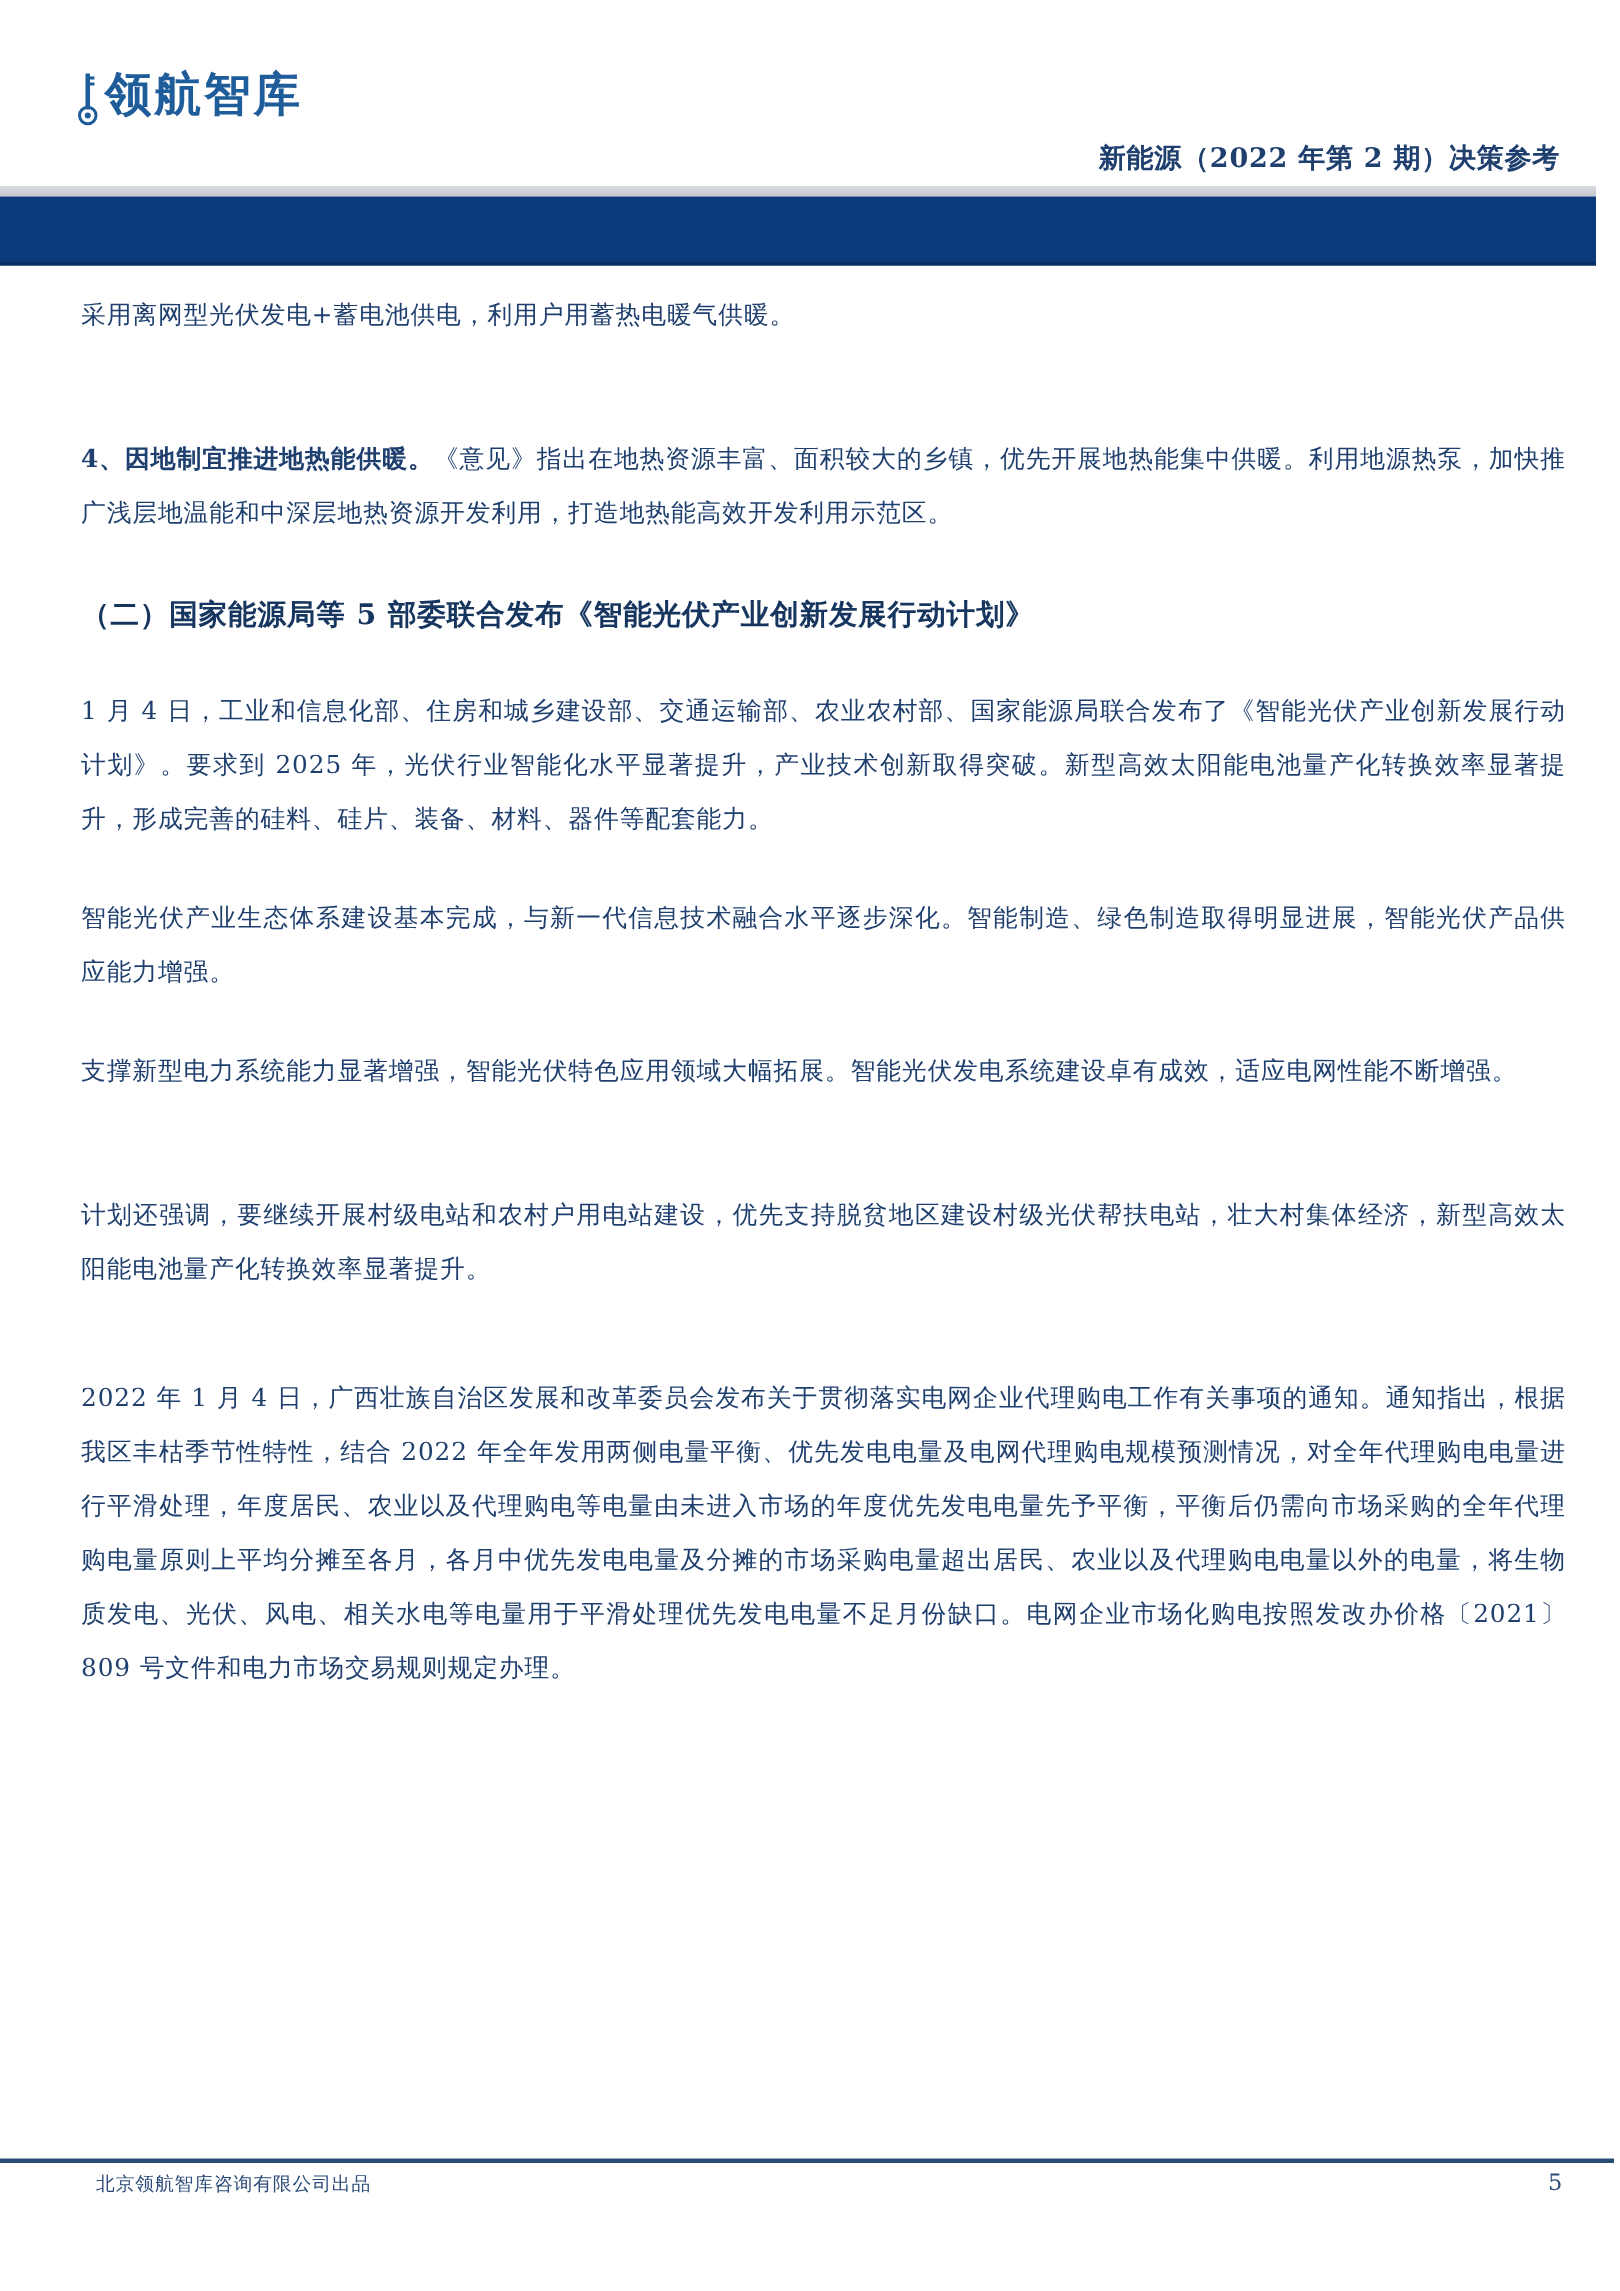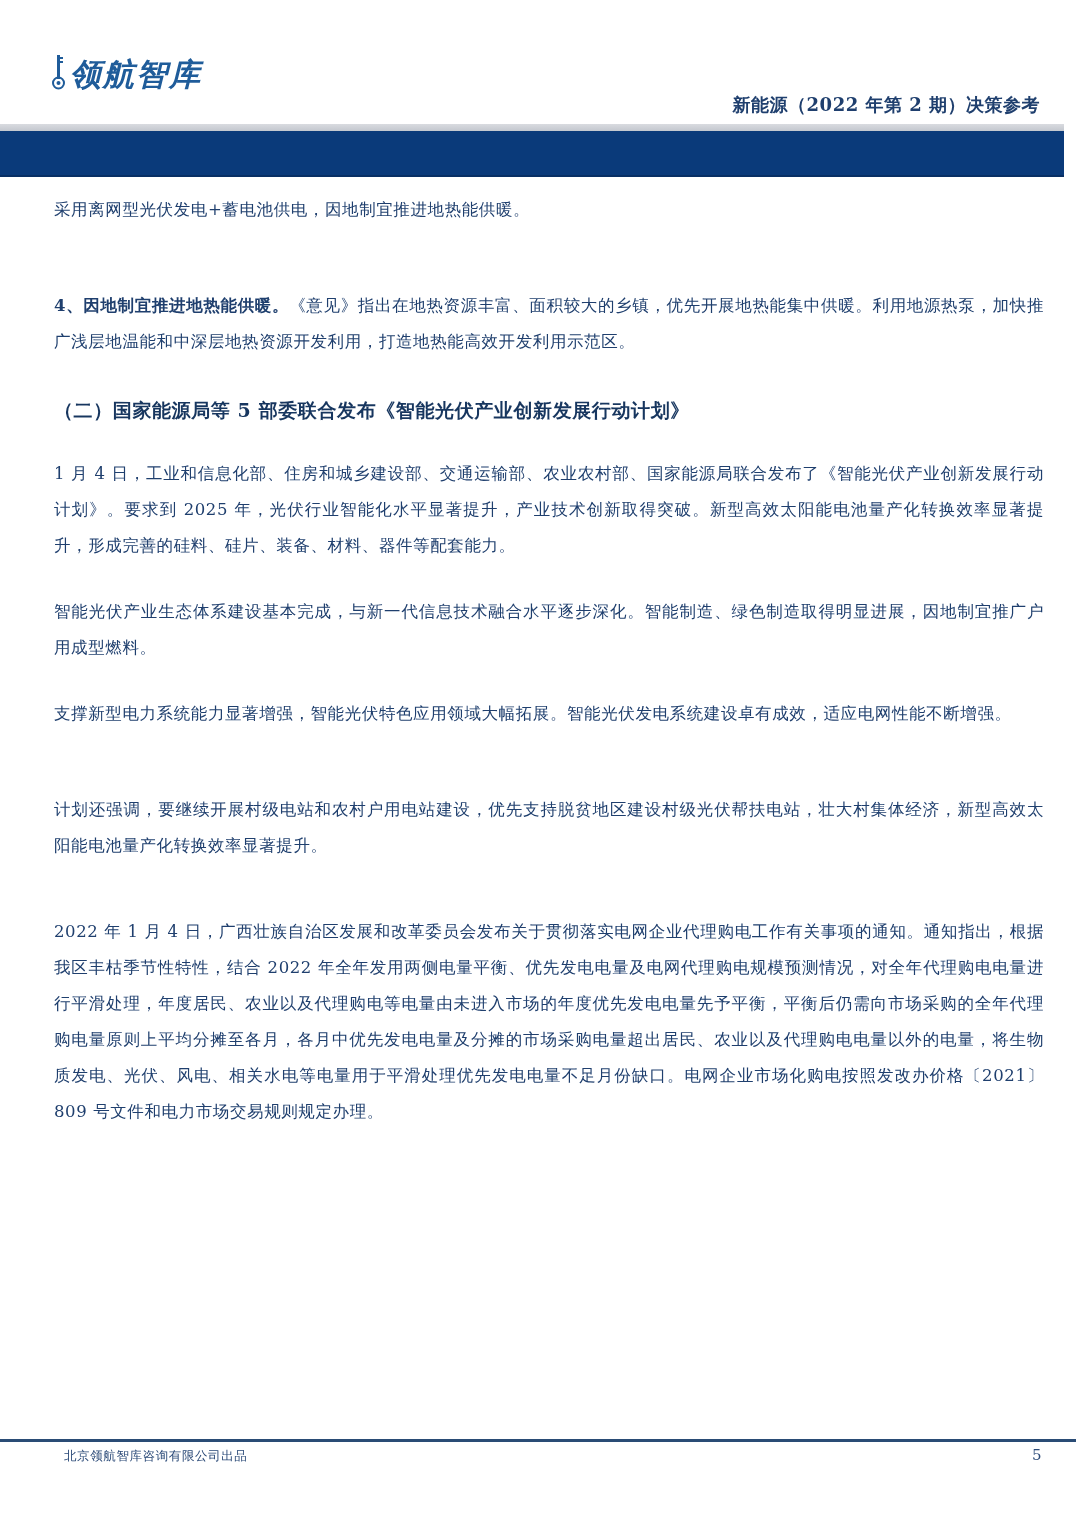--- a/index.html
+++ b/index.html
@@ -1,21 +1,21 @@
 <!DOCTYPE html>
 <html><head>
 <meta charset="utf-8">
 <style>
   html, body { margin:0; padding:0; }
   body {
     width:1080px; height:1527px; background:#ffffff; position:relative; overflow:hidden;
     font-family: "DejaVu Serif", "Liberation Serif", serif; color:#1f3f6e;
   }
   .logo {
-    position:absolute; left:52px; top:54px; height:44px; display:flex; align-items:flex-start;font-style:italic;
+    position:absolute; left:52px; top:40px; height:44px; display:flex; align-items:flex-end;
   }
   .logo .key { width:14px; height:36px; margin-right:4px; }
   .logo .brand {
     font-family: "DejaVu Sans", sans-serif; font-weight:bold; font-size:31px; letter-spacing:2px;
     color:#1f5c9a;
   }
   .issue {
     position:absolute; right:40px; top:93px; font-size:18px; font-weight:bold; color:#1f3f6e;
     letter-spacing:0.5px;
   }
@@ -61,30 +61,30 @@
   </svg>
   <span class="brand">领航智库</span>
 </div>
 
 <div class="issue">新能源（2022 年第 2 期）决策参考</div>
 
 <div class="band-top"></div>
 <div class="band"></div>
 
 <div class="content">
-  <p>采用离网型光伏发电+蓄电池供电，因地制宜推进地热能供暖。</p>
+  <p>采用离网型光伏发电+蓄电池供电，利用户用蓄热电暖气供暖。</p>
   <div class="gap"></div>
   <div class="gap"></div>
   <p><span class="b">4、因地制宜推进地热能供暖。</span><span>《意见》指出在地热资源丰富、面积较大的乡镇，优先开展地热能集中供暖。利用地源热泵，加快推广浅层地温能和中深层地热资源开发利用，打造地热能高效开发利用示范区。</span></p>
   <div style="height:32px"></div>
   <h2>（二）国家能源局等 5 部委联合发布《智能光伏产业创新发展行动计划》</h2>
   <div style="height:28px"></div>
   <p>1 月 4 日，工业和信息化部、住房和城乡建设部、交通运输部、农业农村部、国家能源局联合发布了《智能光伏产业创新发展行动计划》。要求到 2025 年，光伏行业智能化水平显著提升，产业技术创新取得突破。新型高效太阳能电池量产化转换效率显著提升，形成完善的硅料、硅片、装备、材料、器件等配套能力。</p>
   <div class="gap"></div>
-  <p>智能光伏产业生态体系建设基本完成，与新一代信息技术融合水平逐步深化。智能制造、绿色制造取得明显进展，因地制宜推广户用成型燃料。</p>
+  <p>智能光伏产业生态体系建设基本完成，与新一代信息技术融合水平逐步深化。智能制造、绿色制造取得明显进展，智能光伏产品供应能力增强。</p>
   <div class="gap"></div>
   <p>支撑新型电力系统能力显著增强，智能光伏特色应用领域大幅拓展。智能光伏发电系统建设卓有成效，适应电网性能不断增强。</p>
   <div class="gap"></div>
   <div class="gap"></div>
   <p>计划还强调，要继续开展村级电站和农村户用电站建设，优先支持脱贫地区建设村级光伏帮扶电站，壮大村集体经济，新型高效太阳能电池量产化转换效率显著提升。</p>
   <div style="height:26px"></div>
   <div style="height:24px"></div>
   <p>2022 年 1 月 4 日，广西壮族自治区发展和改革委员会发布关于贯彻落实电网企业代理购电工作有关事项的通知。通知指出，根据我区丰枯季节性特性，结合 2022 年全年发用两侧电量平衡、优先发电电量及电网代理购电规模预测情况，对全年代理购电电量进行平滑处理，年度居民、农业以及代理购电等电量由未进入市场的年度优先发电电量先予平衡，平衡后仍需向市场采购的全年代理购电量原则上平均分摊至各月，各月中优先发电电量及分摊的市场采购电量超出居民、农业以及代理购电电量以外的电量，将生物质发电、光伏、风电、相关水电等电量用于平滑处理优先发电电量不足月份缺口。电网企业市场化购电按照发改办价格〔2021〕809 号文件和电力市场交易规则规定办理。</p>
 </div>
 

